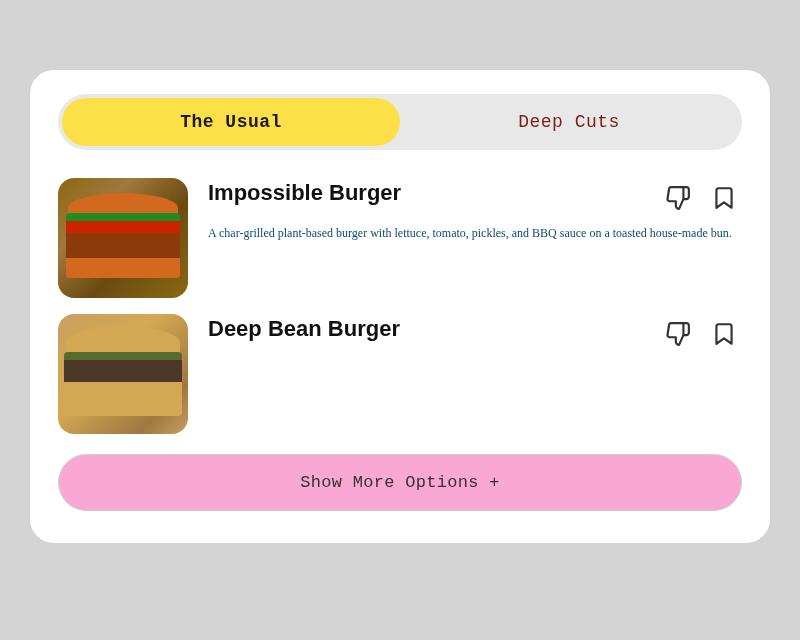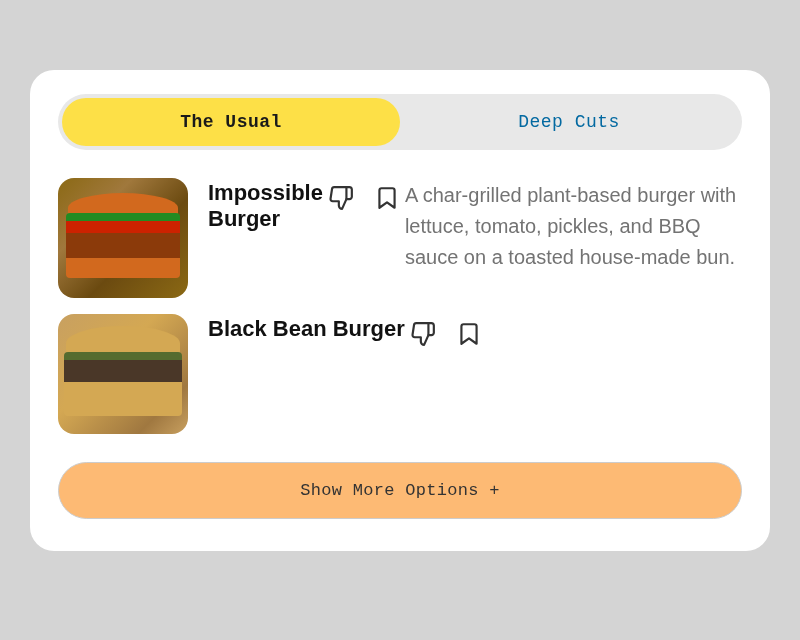--- a/index.html
+++ b/index.html
@@ -48,21 +48,21 @@
     }
 
     .tab.active {
       background-color: #fde047;
       color: #1a1a1a;
       font-weight: 700;
     }
 
     .tab.inactive {
       background-color: transparent;
-      color: #0369a1;
+      color: #7f1d1d;
     }
 
     .menu-items {
       display: flex;
       flex-direction: column;
       gap: 16px;
     }
 
     .menu-item {
       display: flex;
@@ -78,21 +78,21 @@
       object-fit: cover;
       flex-shrink: 0;
       overflow: hidden;
       background-color: #c8a060;
       position: relative;
     }
 
     .item-content {
       flex: 1;
       display: flex;
-      flex-direction: row;
+      flex-direction: column;
       padding-top: 2px;
     }
 
     .item-header {
       display: flex;
       flex-direction: row;
       align-items: flex-start;
       justify-content: space-between;
       margin-bottom: 8px;
     }
@@ -120,37 +120,37 @@
       cursor: pointer;
       color: #333;
     }
 
     .action-btn svg {
       width: 26px;
       height: 26px;
     }
 
     .item-description {
-      font-family: Liberation Sans, sans-serif;
-      font-size: 20px;
-      color: #737373;
+      font-family: Liberation Serif, serif;
+      font-size: 12px;
+      color: #0c4a6e;
       line-height: 1.55;
     }
 
     .show-more-btn {
-      margin-top: 28px;
+      margin-top: 20px;
       border: 1.5px solid #ccc;
       border-radius: 50px;
       padding: 18px;
       text-align: center;
       font-family: 'Courier New', Courier, monospace;
       font-size: 17px;
       color: #333;
       cursor: pointer;
-      background: #fdba74;
+      background: #f9a8d4;
       width: 100%;
       letter-spacing: 0.3px;
     }
 
     
     .burger1 {
       background: linear-gradient(135deg, #8B6914 0%, #A0783C 30%, #6B4A10 60%, #8B6914 100%);
       position: relative;
       overflow: hidden;
     }
@@ -238,21 +238,21 @@
           </div>
         </div>
         <span class="item-description">A char-grilled plant-based burger with lettuce, tomato, pickles, and BBQ sauce on a toasted house-made bun.</span>
       </div>
     </div>
 
     <div class="menu-item">
       <div class="item-image burger2"></div>
       <div class="item-content">
         <div class="item-header">
-          <span class="item-title">Black Bean Burger</span>
+          <span class="item-title">Deep Bean Burger</span>
           <div class="item-actions">
             <div class="action-btn">
               <svg viewBox="0 0 24 24" fill="none" stroke="currentColor" stroke-width="2" stroke-linecap="round" stroke-linejoin="round">
                 <path d="M10 15v4a3 3 0 0 0 3 3l4-9V2H5.72a2 2 0 0 0-2 1.7l-1.38 9a2 2 0 0 0 2 2.3H10z"></path>
                 <path d="M17 2h2.67A2.31 2.31 0 0 1 22 4v7a2.31 2.31 0 0 1-2.33 2H17"></path>
               </svg>
             </div>
             <div class="action-btn">
               <svg viewBox="0 0 24 24" fill="none" stroke="currentColor" stroke-width="2" stroke-linecap="round" stroke-linejoin="round">
                 <path d="M19 21l-7-5-7 5V5a2 2 0 0 1 2-2h10a2 2 0 0 1 2 2z"></path>

